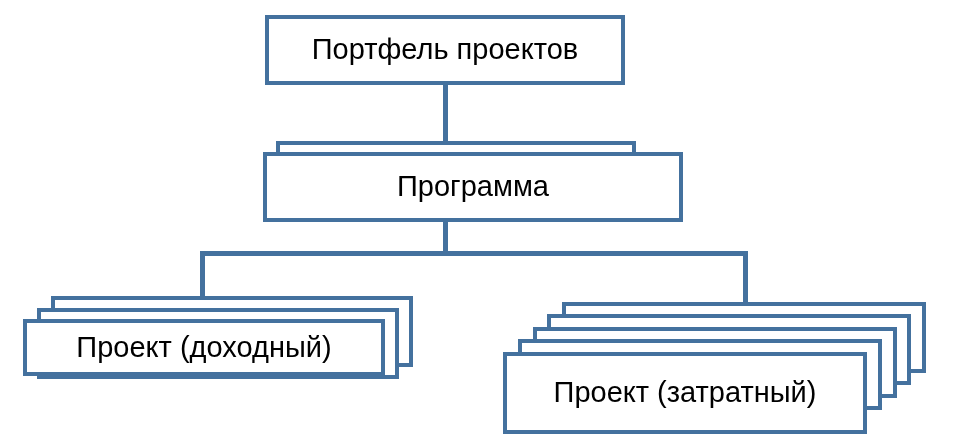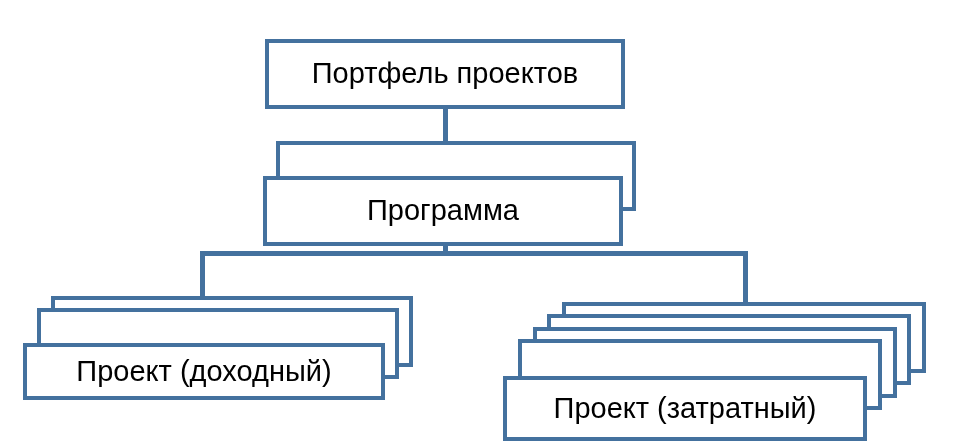--- a/index.html
+++ b/index.html
@@ -34,55 +34,55 @@
   }
   .box .label {
     font-size: 29px;
     line-height: 1.1;
     color: #000000;
     white-space: nowrap;
     text-align: center;
   }
   
   .layer { z-index: 2; }
-  .front { z-index: 3; margin-top: 24px; }
+  .front { z-index: 3; }
 </style>
 </head>
 <body>
 
 <div class="canvas">
 
   <div class="line" style="left:443px; top:83px;  width:5px; height:80px;"></div>
   <div class="line" style="left:443px; top:220px; width:5px; height:35px;"></div>
   <div class="line" style="left:200px; top:251px; width:548px; height:5px;"></div>
   <div class="line" style="left:200px; top:251px; width:5px; height:50px;"></div>
   <div class="line" style="left:743px; top:251px; width:5px; height:56px;"></div>
 
   <div class="box front" style="left:265px; top:15px; width:360px; height:70px;">
     <span class="label">Портфель проектов</span>
   </div>
 
   <div>
     <div class="box layer" style="left:276px; top:141px; width:360px; height:70px;"></div>
-    <div class="box front" style="left:263px; top:152px; width:360px; height:70px;">
+    <div class="box front" style="left:263px; top:152px; width:420px; height:70px;">
       <span class="label">Программа</span>
     </div>
   </div>
 
   <div>
     <div class="box layer" style="left:51px; top:296px; width:362px; height:71px;"></div>
     <div class="box layer" style="left:37px; top:308px; width:362px; height:71px;"></div>
     <div class="box front" style="left:23px; top:319px; width:362px; height:57px;">
       <span class="label">Проект (доходный)</span>
     </div>
   </div>
 
   <div>
     <div class="box layer" style="left:562px; top:302px; width:364px; height:71px;"></div>
     <div class="box layer" style="left:547px; top:314px; width:364px; height:71px;"></div>
     <div class="box layer" style="left:533px; top:327px; width:364px; height:71px;"></div>
     <div class="box layer" style="left:518px; top:339px; width:364px; height:71px;"></div>
-    <div class="box front" style="left:503px; top:352px; width:364px; height:65px;justify-content:center;">
+    <div class="box front" style="left:503px; top:352px; width:364px; height:82px;justify-content:center;">
       <span class="label">Проект (затратный)</span>
     </div>
   </div>
 
 </div>
 
 </body></html>

